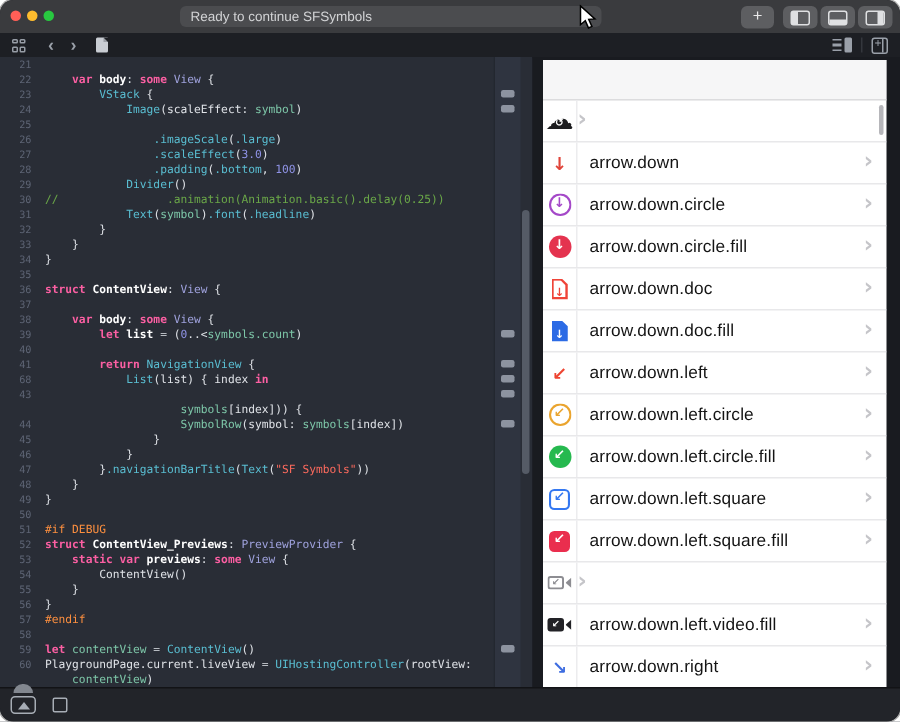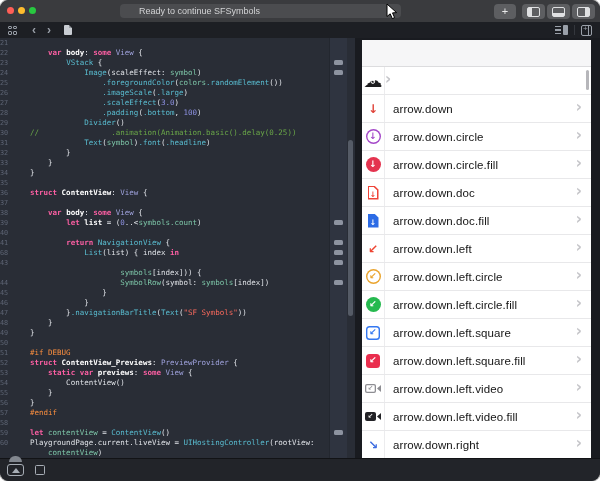--- a/index.html
+++ b/index.html
@@ -7,21 +7,21 @@
   .window{position:relative;width:600px;height:481px;border-radius:9px;overflow:hidden;background:#191b20;box-shadow:0 0 0 1px rgba(0,0,0,.35);}
 
   
   .titlebar{position:absolute;left:0;top:0;width:600px;height:22px;background:#3a3b3e;border-bottom:1px solid #232427;}
   .traffic{position:absolute;left:7px;top:7px;display:flex;gap:4px;}
   .tl{width:7px;height:7px;border-radius:50%;}
   .tl.close{background:#ff5f57;}
   .tl.min{background:#febc2e;}
   .tl.zoom{background:#28c840;}
   .status{position:absolute;left:120px;top:4px;width:281px;height:14px;background:#4b4c4f;border-radius:4px;
-          font-size:9px;color:#d2d3d5;display:flex;align-items:center;padding-left:19px;box-sizing:border-box;}
+          font-size:9px;color:#d2d3d5;display:flex;align-items:center;padding-left:7px;box-sizing:border-box;}
   .tb-btn{position:absolute;top:4px;height:15px;background:#5d5e61;border-radius:4px;color:#e9e9ea;
           display:flex;align-items:center;justify-content:center;box-sizing:border-box;}
   .btn-plus{left:494px;width:22px;font-size:11px;line-height:1;}
   .seg{position:absolute;left:522px;top:4px;display:flex;gap:2px;}
   .seg .tb-btn{position:static;width:23px;}
   .pg{width:11px;height:8px;border:1px solid #dfe0e2;border-radius:2px;position:relative;}
   .pg::before{content:"";position:absolute;background:#dfe0e2;}
   .pg.left::before{left:0;top:0;bottom:0;width:4px;}
   .pg.bottom::before{left:0;right:0;bottom:0;height:3px;}
   .pg.right::before{right:0;top:0;bottom:0;width:4px;}
@@ -43,21 +43,21 @@
   .markup-ic b{position:absolute;right:0;top:0;width:5px;height:10px;background:#9aa0a9;border-radius:1px;}
   .jb-sep{width:1px;height:10px;background:#34373d;}
   .addedit-ic{width:11px;height:11px;border:1px solid #9aa0a9;border-radius:2px;box-sizing:border-box;position:relative;}
   .addedit-ic::before{content:"+";position:absolute;left:1px;top:-2px;font-size:8px;color:#9aa0a9;}
   .addedit-ic::after{content:"";position:absolute;right:2.5px;top:0;bottom:0;width:1px;background:#9aa0a9;}
 
   
   .editor{position:absolute;left:0;top:38px;width:355px;height:420px;background:#292d36;overflow:hidden;
           font-family:"DejaVu Sans Mono",monospace;}
   .cl{display:flex;height:10px;line-height:10px;}
-  .ln{width:21px;color:#5d6474;font-size:6.8px;flex:none;}
+  .ln{width:21px;text-align:right;color:#5d6474;font-size:6.8px;flex:none;}
   .lt{white-space:pre;padding-left:9px;font-size:7.5px;color:#dfe2e7;}
   .tk-k{color:var(--c-k);font-weight:bold;}
   .tk-t{color:var(--c-t);}
   .tk-m{color:var(--c-m);}
   .tk-l{color:var(--c-l);}
   .tk-n{color:var(--c-n);}
   .tk-s{color:var(--c-s);}
   .tk-c{color:var(--c-c);}
   .tk-o{color:var(--c-o);text-align:right;}
   .tk-d{color:#ffffff;font-weight:bold;}
@@ -168,21 +168,20 @@
         <div class="cl">
           <span class="ln">23</span>
           <span class="lt"><span class="tk-p">        </span><span class="tk-t">VStack</span><span class="tk-p"> {</span></span>
         </div>
         <div class="cl">
           <span class="ln">24</span>
           <span class="lt"><span class="tk-p">            </span><span class="tk-t">Image</span><span class="tk-p">(scaleEffect: </span><span class="tk-m">symbol</span><span class="tk-p">)</span></span>
         </div>
         <div class="cl">
           <span class="ln">25</span>
-          <span class="lt"><span class="tk-p">                </span><span class="tk-t">.foregroundColor</span><span class="tk-p">(</span><span class="tk-m">colors</span><span class="tk-t">.randomElement</span><span class="tk-p">())</span></span>
         </div>
         <div class="cl">
           <span class="ln">26</span>
           <span class="lt"><span class="tk-p">                </span><span class="tk-t">.imageScale</span><span class="tk-p">(</span><span class="tk-t">.large</span><span class="tk-p">)</span></span>
         </div>
         <div class="cl">
           <span class="ln">27</span>
           <span class="lt"><span class="tk-p">                </span><span class="tk-t">.scaleEffect</span><span class="tk-p">(</span><span class="tk-n">3.0</span><span class="tk-p">)</span></span>
         </div>
         <div class="cl">
@@ -448,21 +447,20 @@
             <span class="chev">›</span>
           </div>
           <div class="srow">
             <span class="ic">
               <span class="vbody" style="box-shadow: rgb(141, 141, 146) 0px 0px 0px 1.3px inset;">
                 <span class="g" style="color: rgb(141, 141, 146);">↙</span>
               </span>
               <span class="vtri" style="background: rgb(141, 141, 146);"></span>
             </span>
             <span class="vdiv"></span>
-            <span class="lbl">arrow.down.left.video</span>
             <span class="chev">›</span>
           </div>
           <div class="srow">
             <span class="ic">
               <span class="vbody" style="background: rgb(34, 34, 38);">
                 <span class="g" style="color: rgb(255, 255, 255);">↙</span>
               </span>
               <span class="vtri" style="background: rgb(34, 34, 38);"></span>
             </span>
             <span class="vdiv"></span>

